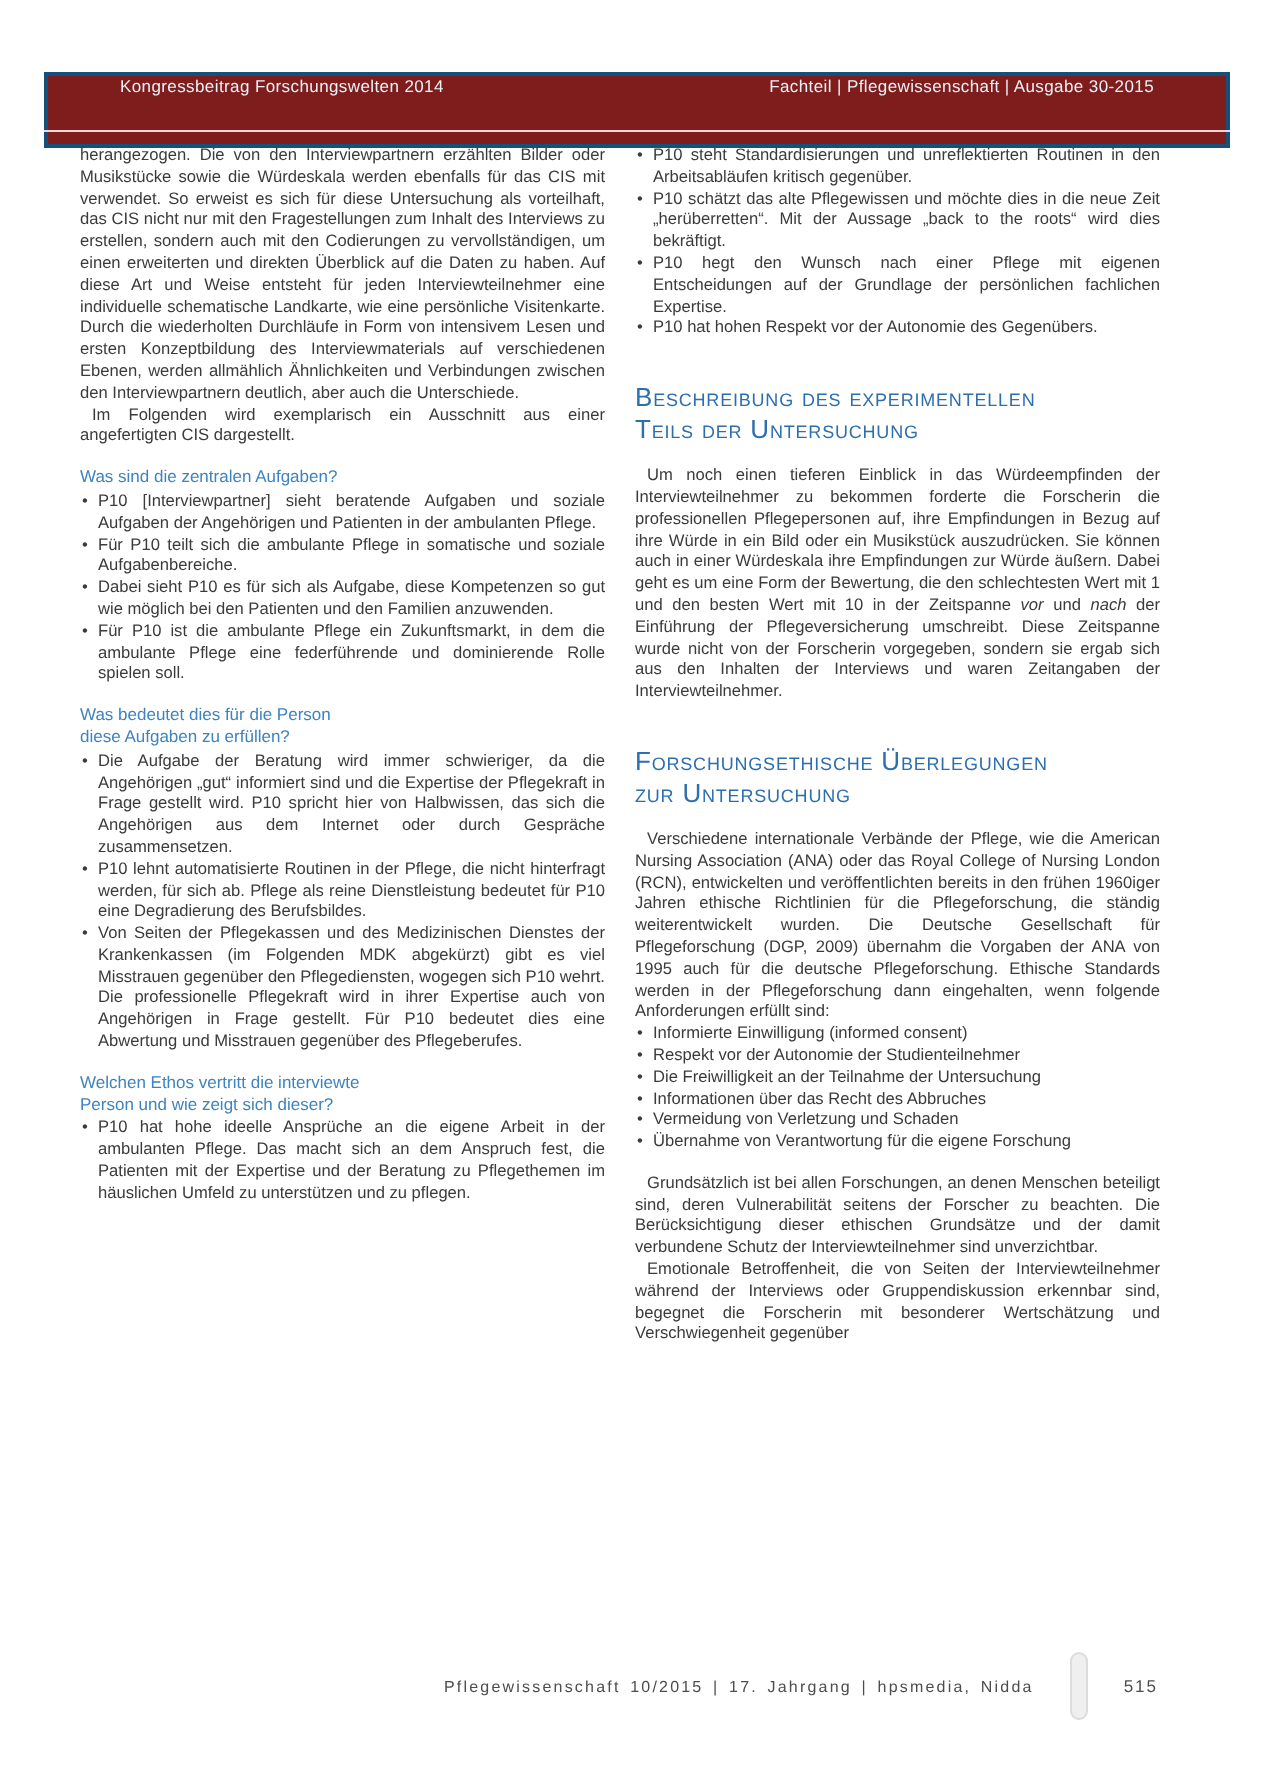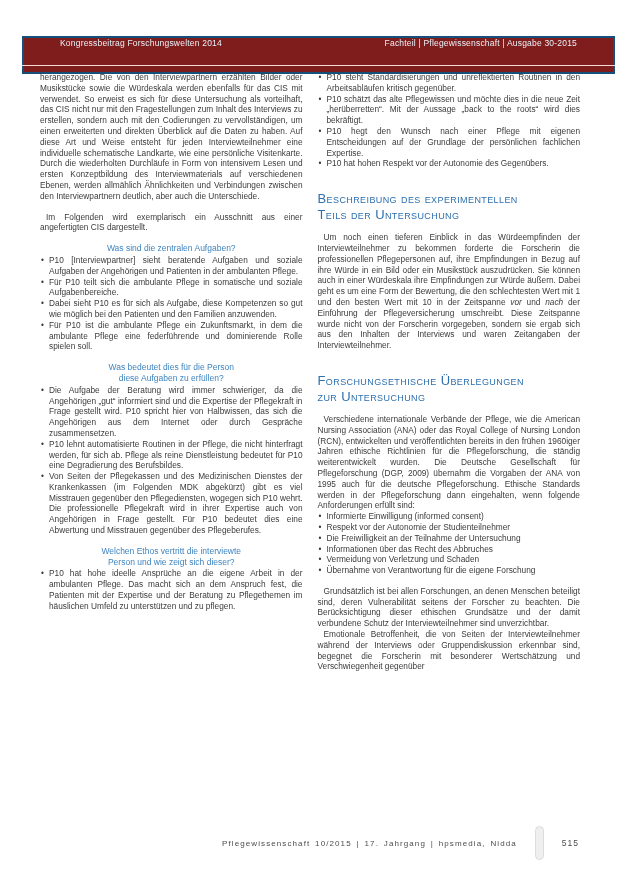--- a/index.html
+++ b/index.html
@@ -50,30 +50,29 @@
   .col { flex: 1 1 0; min-width: 0; }
   .body {
     margin: 0;
     font-size: 8.3px;
     line-height: 10.8px;
     text-align: justify;
     hyphens: auto;
     -webkit-hyphens: auto;
     color: #3b3b3b;
   }
-  .body + .body { margin-top: 10px; }
+  .body + .body { margin-top: 0; }
   .indent { text-indent: 6px; }
   .noindentgap { margin-top: 0 !important; }
   .question {
     margin: 10px 0 1px 0;
     font-size: 8.5px;
     line-height: 10.8px;
     font-weight: normal;
     color: #3d83bf;
-    text-align: center;
   }
   .question .line { display: block; }
   .section-title {
     margin: 22px 0 9px 0;
     font-size: 13px;
     line-height: 16px;
     font-weight: normal;
     font-variant: small-caps;
     letter-spacing: 0.4px;
     color: #2d6fae;

